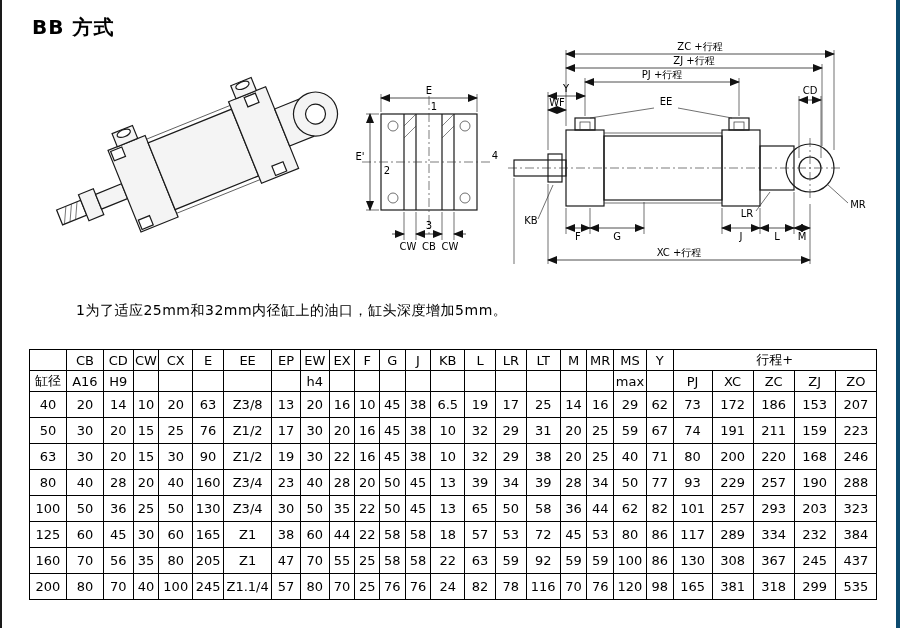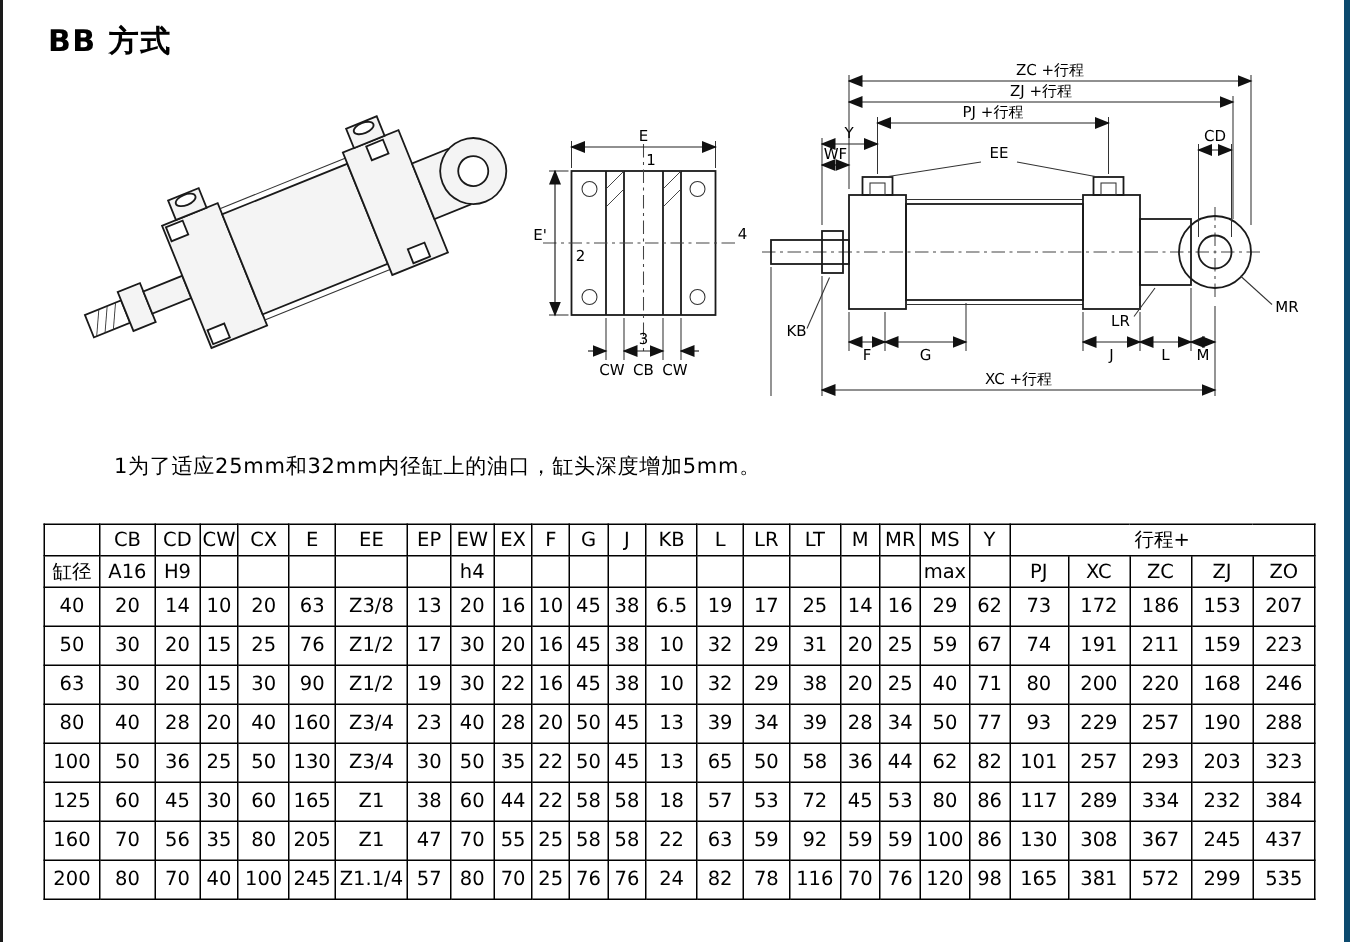--- a/index.html
+++ b/index.html
@@ -494,20 +494,20 @@
           <td>24</td>
           <td>82</td>
           <td>78</td>
           <td>116</td>
           <td>70</td>
           <td>76</td>
           <td>120</td>
           <td>98</td>
           <td>165</td>
           <td>381</td>
-          <td>572</td>
+          <td>318</td>
           <td>299</td>
           <td>535</td>
         </tr>
       </tbody>
   </table>
 
 </div>
 
 </body></html>

